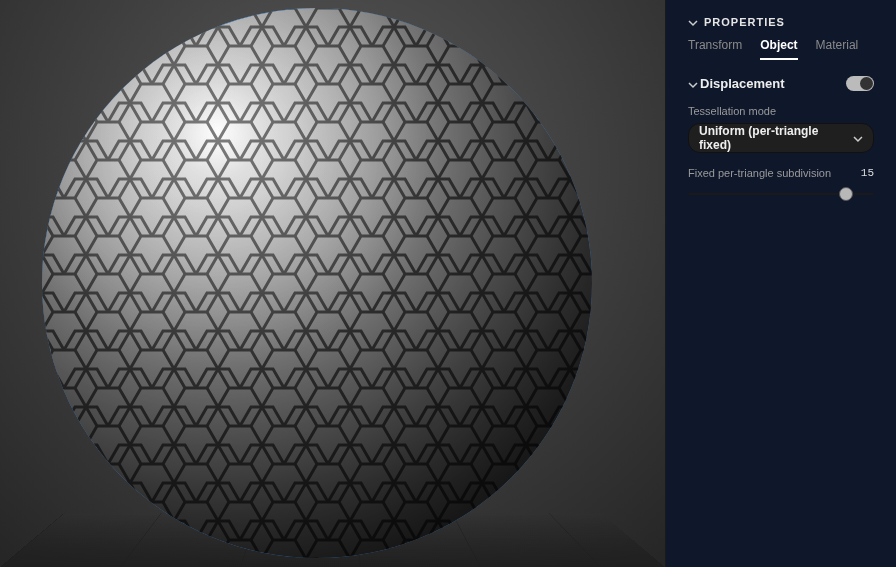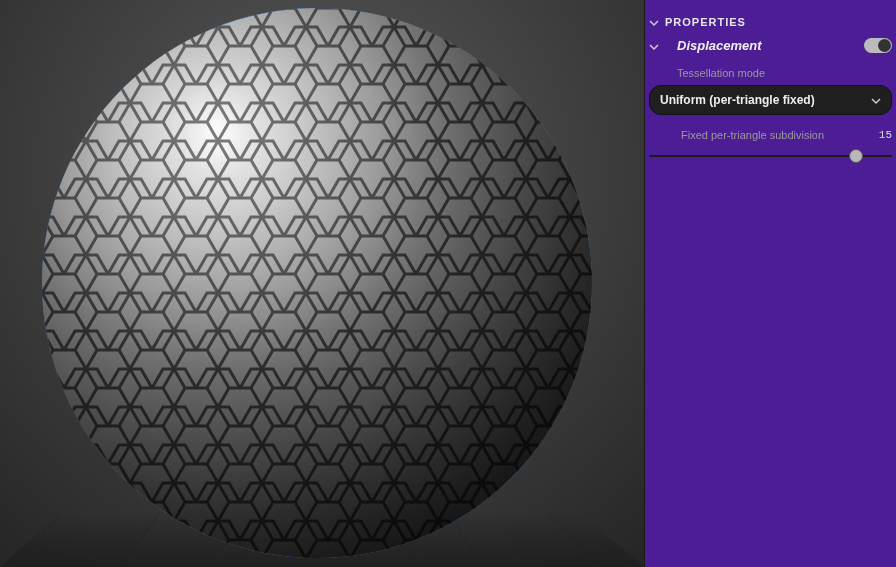--- a/index.html
+++ b/index.html
@@ -50,24 +50,24 @@
   .hexfield {
     position: absolute; inset: 0;
     border-radius: 50%;
     overflow: hidden;
     mix-blend-mode: multiply;
   }
   .hexfield svg { width: 100%; height: 100%; }
 
   
   .panel {
-    width: 252px;
-    background: #4c1d95;
+    width: 231px;
+    background: #0f172a;
     border-left: 1px solid #1a1a1a;
-    padding: 10px 4px;
+    padding: 10px 22px;
     font-size: 12px;
     color: #aaa;
   }
   .sec-head {
     display: flex; align-items: center; gap: 6px;
     margin: 6px 0 10px;
   }
   .sec-head .title {
     font-size: 11px; letter-spacing: 1px; font-weight: 700; color: #e6e6e6;
   }
@@ -75,43 +75,43 @@
   .chev svg { width: 100%; height: 100%; }
 
   .tabs { display: flex; gap: 18px; margin: 6px 0 16px; font-size: 12px; }
   .tab { color: #8a8a8a; padding-bottom: 6px; cursor: pointer; }
   .tab.active { color: #fff; border-bottom: 2px solid #fff; font-weight: 600; }
 
   .sub-head {
     display: flex; align-items: center; justify-content: space-between;
     margin: 6px 0 14px;
   }
-  .sub-head-left { display: flex; align-items: center; gap: 18px; font-style: italic; }
+  .sub-head-left { display: flex; align-items: center; gap: 2px; }
   .sub-head .label { color: #eee; font-weight: 600; font-size: 13px; }
   .toggle {
     width: 28px; height: 15px; border-radius: 8px;
     background: #bbb; position: relative; cursor: pointer;
   }
   .toggle::after {
     content: ""; position: absolute; right: 1px; top: 1px;
     width: 13px; height: 13px; border-radius: 50%;
     background: #333;
   }
 
-  .field-label { color: #9a9a9a; font-size: 11px; margin-bottom: 6px; margin-left: 28px; }
+  .field-label { color: #9a9a9a; font-size: 11px; margin-bottom: 6px; }
   .select {
     background: #1f1f1f; border: 1px solid #111; border-radius: 12px;
     height: 30px; display: flex; align-items: center;
     padding: 0 10px; justify-content: space-between;
     color: #eee; font-weight: 600; font-size: 12px; cursor: pointer;
     margin-bottom: 14px;
   }
   .row-label-val {
     display: flex; justify-content: space-between; align-items: center;
-    font-size: 11px; color: #9a9a9a; margin-left: 32px;
+    font-size: 11px; color: #9a9a9a;
   }
   .row-label-val .val { color: #ddd; font-family: Liberation Mono, monospace; }
   .slider {
     position: relative; height: 18px; margin: 6px 0 14px; cursor: pointer;
   }
   .slider .track {
     position: absolute; left: 0; right: 0; top: 8px; height: 2px;
     background: #1a1a1a; border-radius: 2px;
   }
   .slider .thumb {
@@ -163,20 +163,25 @@
 
   <div class="sec-head">
     <span class="chev">
       <svg viewBox="0 0 10 10">
           <path d="M1 3 L5 7 L9 3" fill="none" stroke="#ccc" stroke-width="1.5"></path>
         </svg>
     </span>
     <span class="title">PROPERTIES</span>
   </div>
 
+  <div class="tabs">
+    <div class="tab">Transform</div>
+    <div class="tab active">Object</div>
+    <div class="tab">Material</div>
+  </div>
 
   <div class="sub-head">
     <div class="sub-head-left">
       <span class="chev">
         <svg viewBox="0 0 10 10">
             <path d="M1 3 L5 7 L9 3" fill="none" stroke="#ccc" stroke-width="1.5"></path>
           </svg>
       </span>
       <span class="label">Displacement</span>
     </div>

